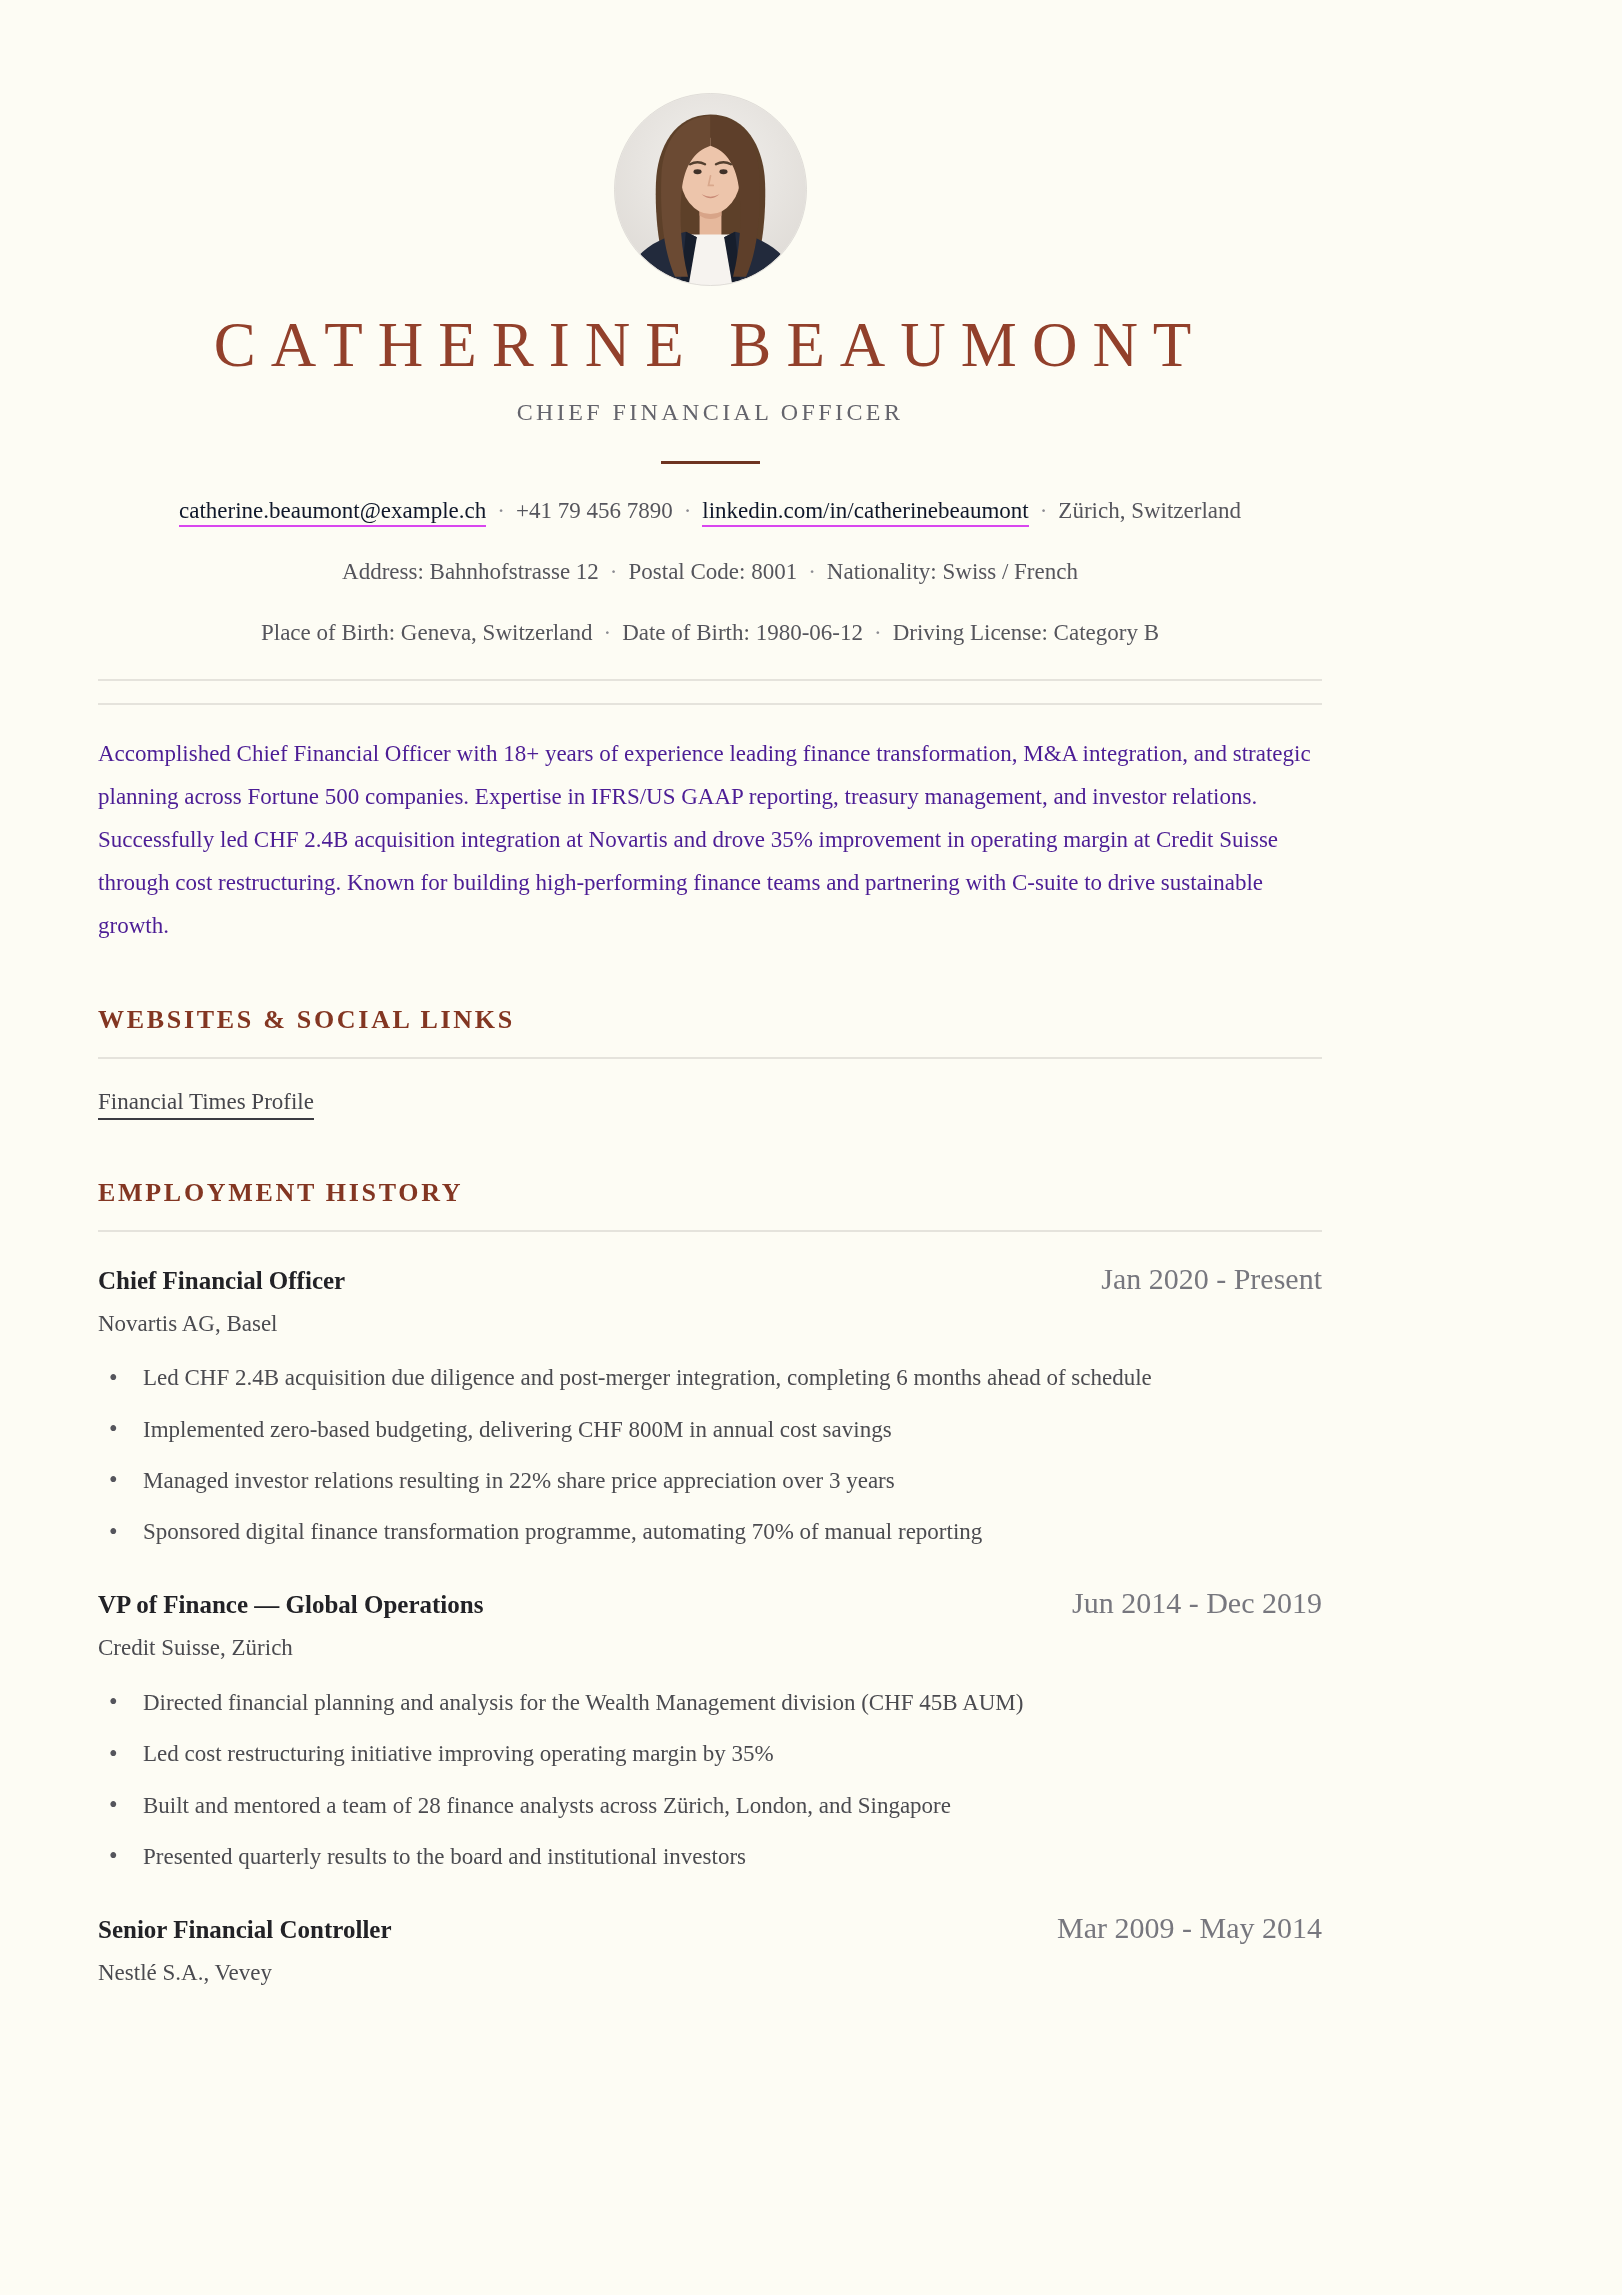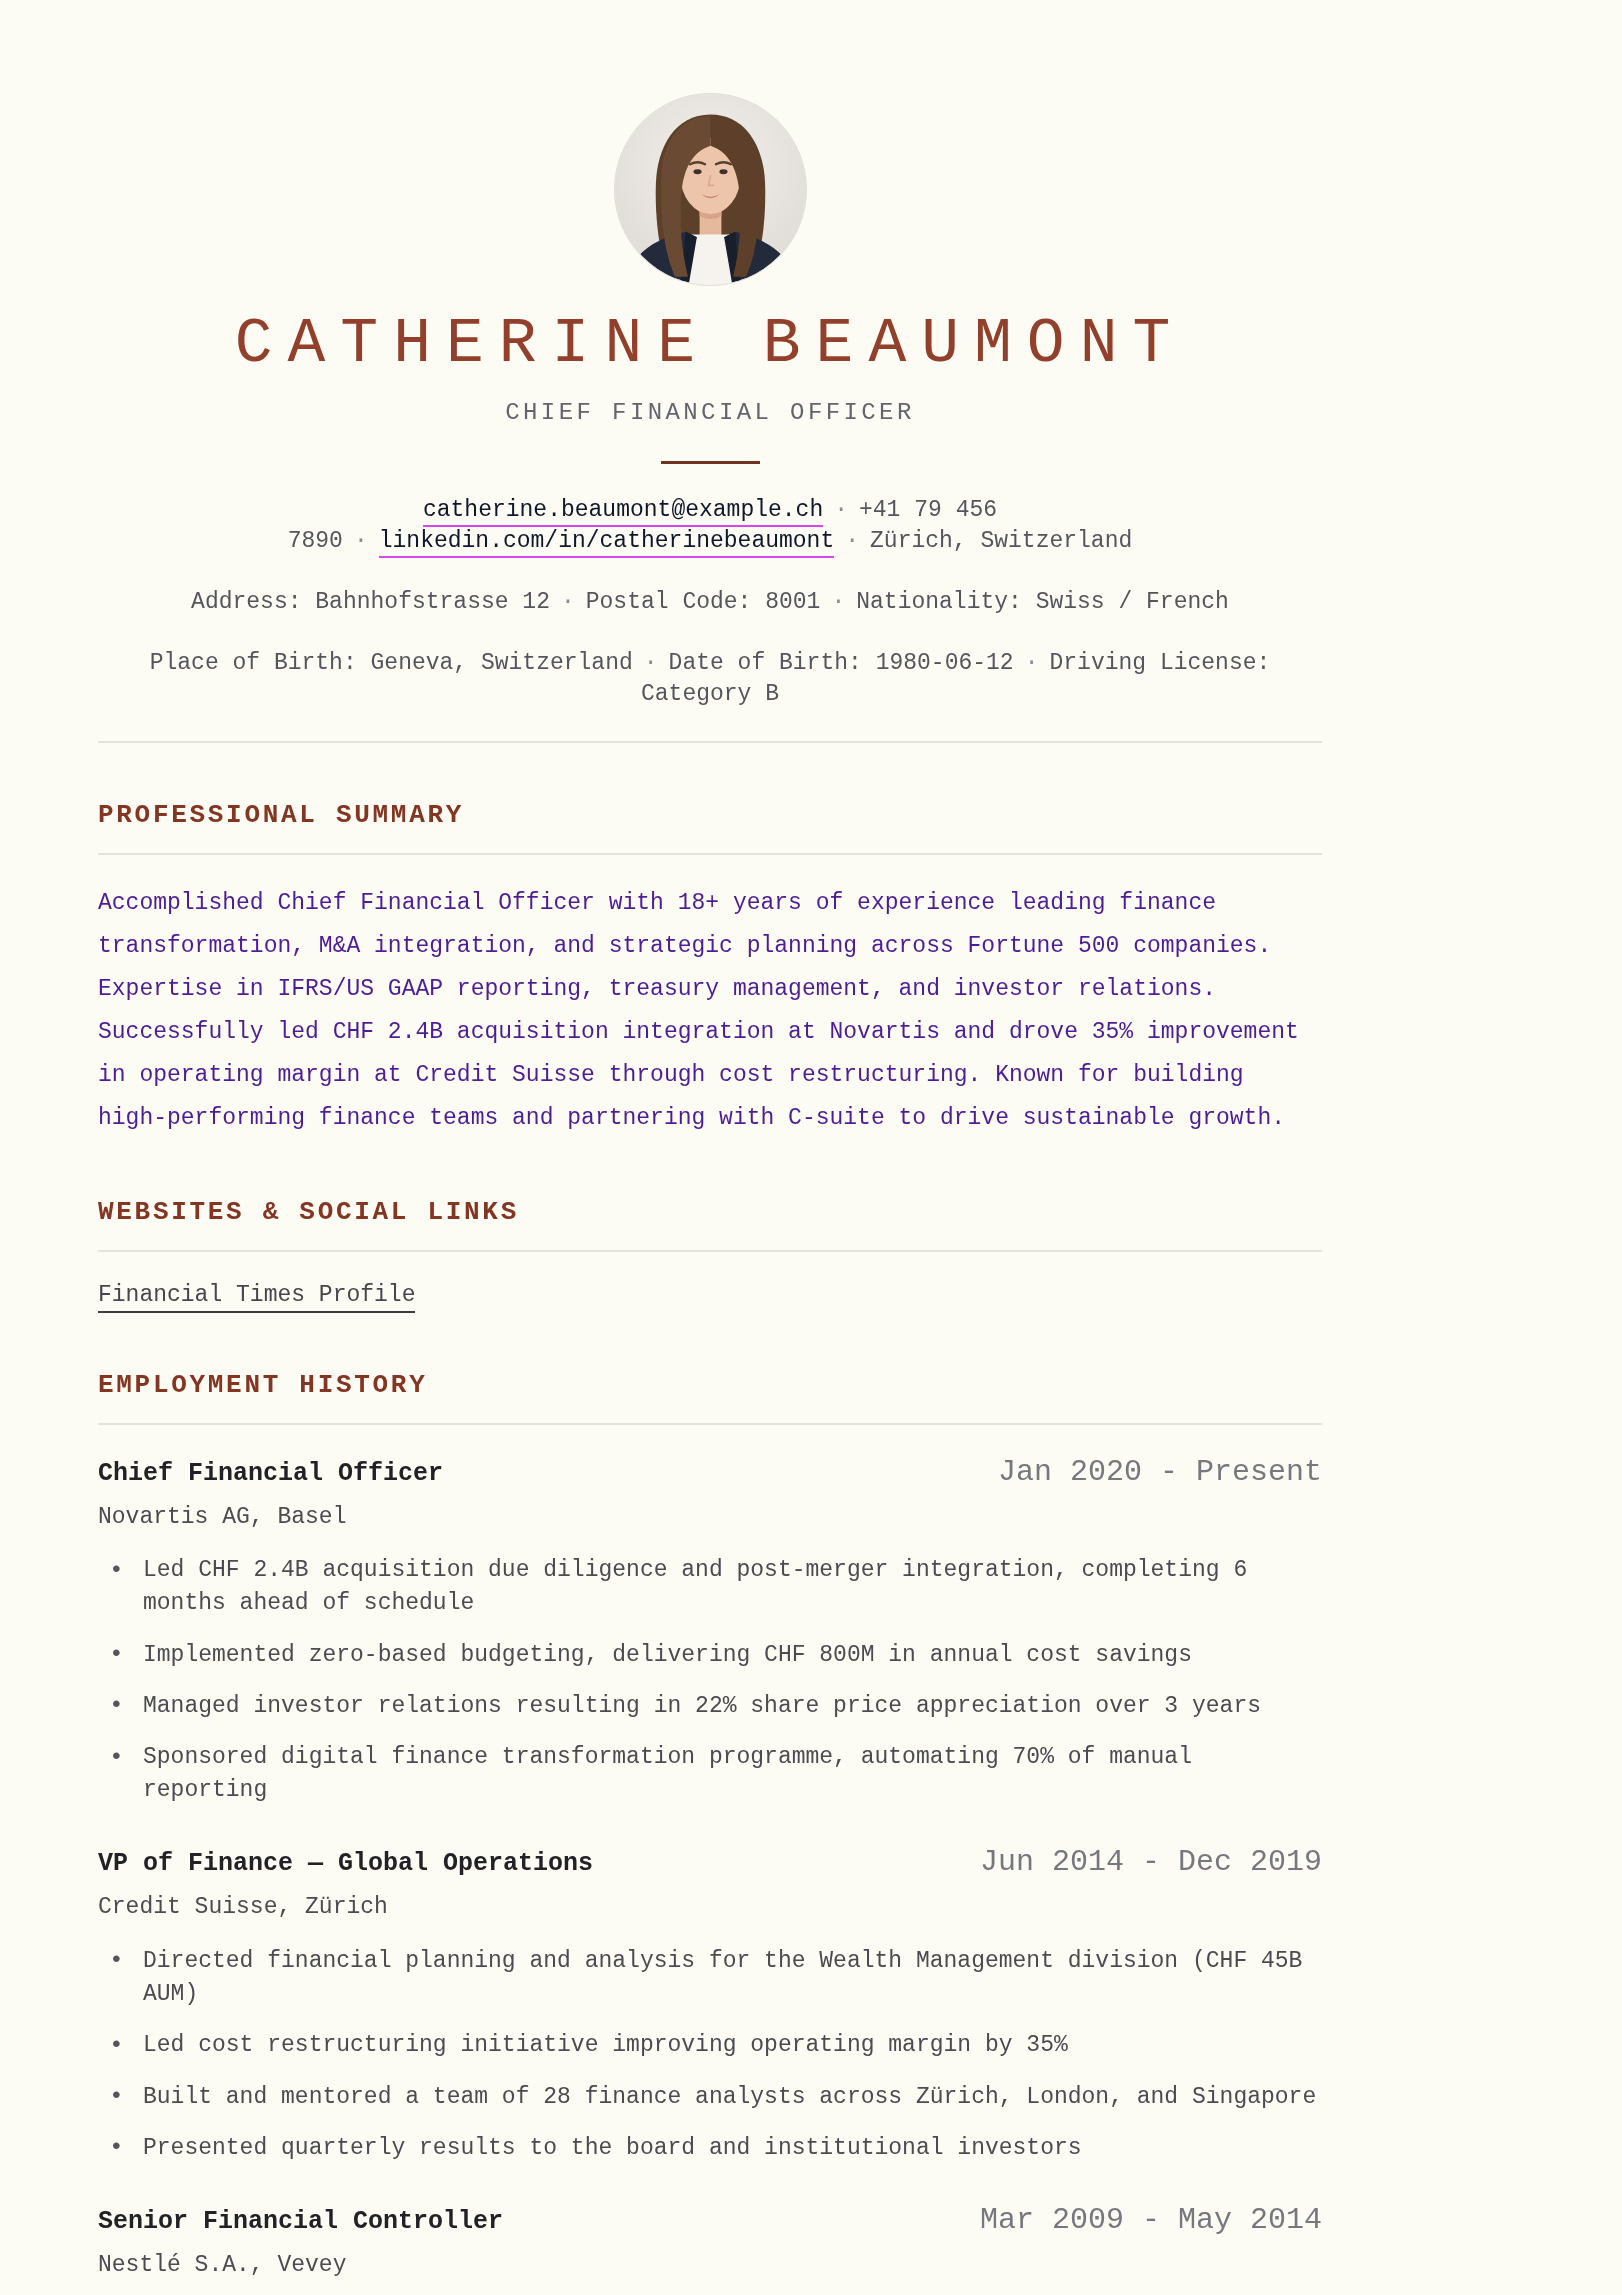--- a/index.html
+++ b/index.html
@@ -1,19 +1,19 @@
 <!DOCTYPE html>
 <html style="font-size:11px"><head>
 <meta charset="utf-8">
 <style>
   html,body{margin:0;padding:0;background:#FDFCF4;}
   .page{
     width:1420px;height:2295px;box-sizing:border-box;
     padding:93px 98px 16px;background:#FDFCF4;
-    font-family:Liberation Mono, monospace;color:#4b4b50;
+    font-family:Liberation Serif, serif;color:#4b4b50;
     overflow:hidden;
   }
   .header{text-align:center;}
   .photo{width:191px;height:191px;margin:0 auto;border-radius:50%;overflow:hidden;
          border:1.4px solid #e0ddd8;background:#eceae6;}
   .photo svg{display:block;}
   h1.name{margin:23px 0 0;font-weight:400;font-size:63px;line-height:72px;
           letter-spacing:15px;color:#92402B;white-space:nowrap;}
   .subtitle{margin-top:17.7px;font-size:24px;letter-spacing:3.4px;color:#64646c;}
   .accent-rule{width:99px;height:3.4px;background:#6E3420;margin:35px auto 0;}
@@ -101,21 +101,20 @@
     </div>
 
     <div class="details">
       <span>Place of Birth: Geneva, Switzerland</span><span class="sep">·</span><span>Date of Birth: 1980-06-12</span><span class="sep">·</span><span>Driving License: Category B</span>
     </div>
   </header>
 
   <hr class="rule">
 
   <section>
-    <h2 class="section-heading">PROFESSIONAL SUMMARY</h2>
     <hr class="rule subrule">
     <p class="summary">Accomplished Chief Financial Officer with 18+ years of experience leading finance transformation, M&amp;A integration, and strategic planning across Fortune 500 companies. Expertise in IFRS/US GAAP reporting, treasury management, and investor relations. Successfully led CHF 2.4B acquisition integration at Novartis and drove 35% improvement in operating margin at Credit Suisse through cost restructuring. Known for building high-performing finance teams and partnering with C-suite to drive sustainable growth.</p>
   </section>
 
   <section>
     <h2 class="section-heading">WEBSITES &amp; SOCIAL LINKS</h2>
     <hr class="rule subrule">
     <a class="weblink">Financial Times Profile</a>
   </section>
 

